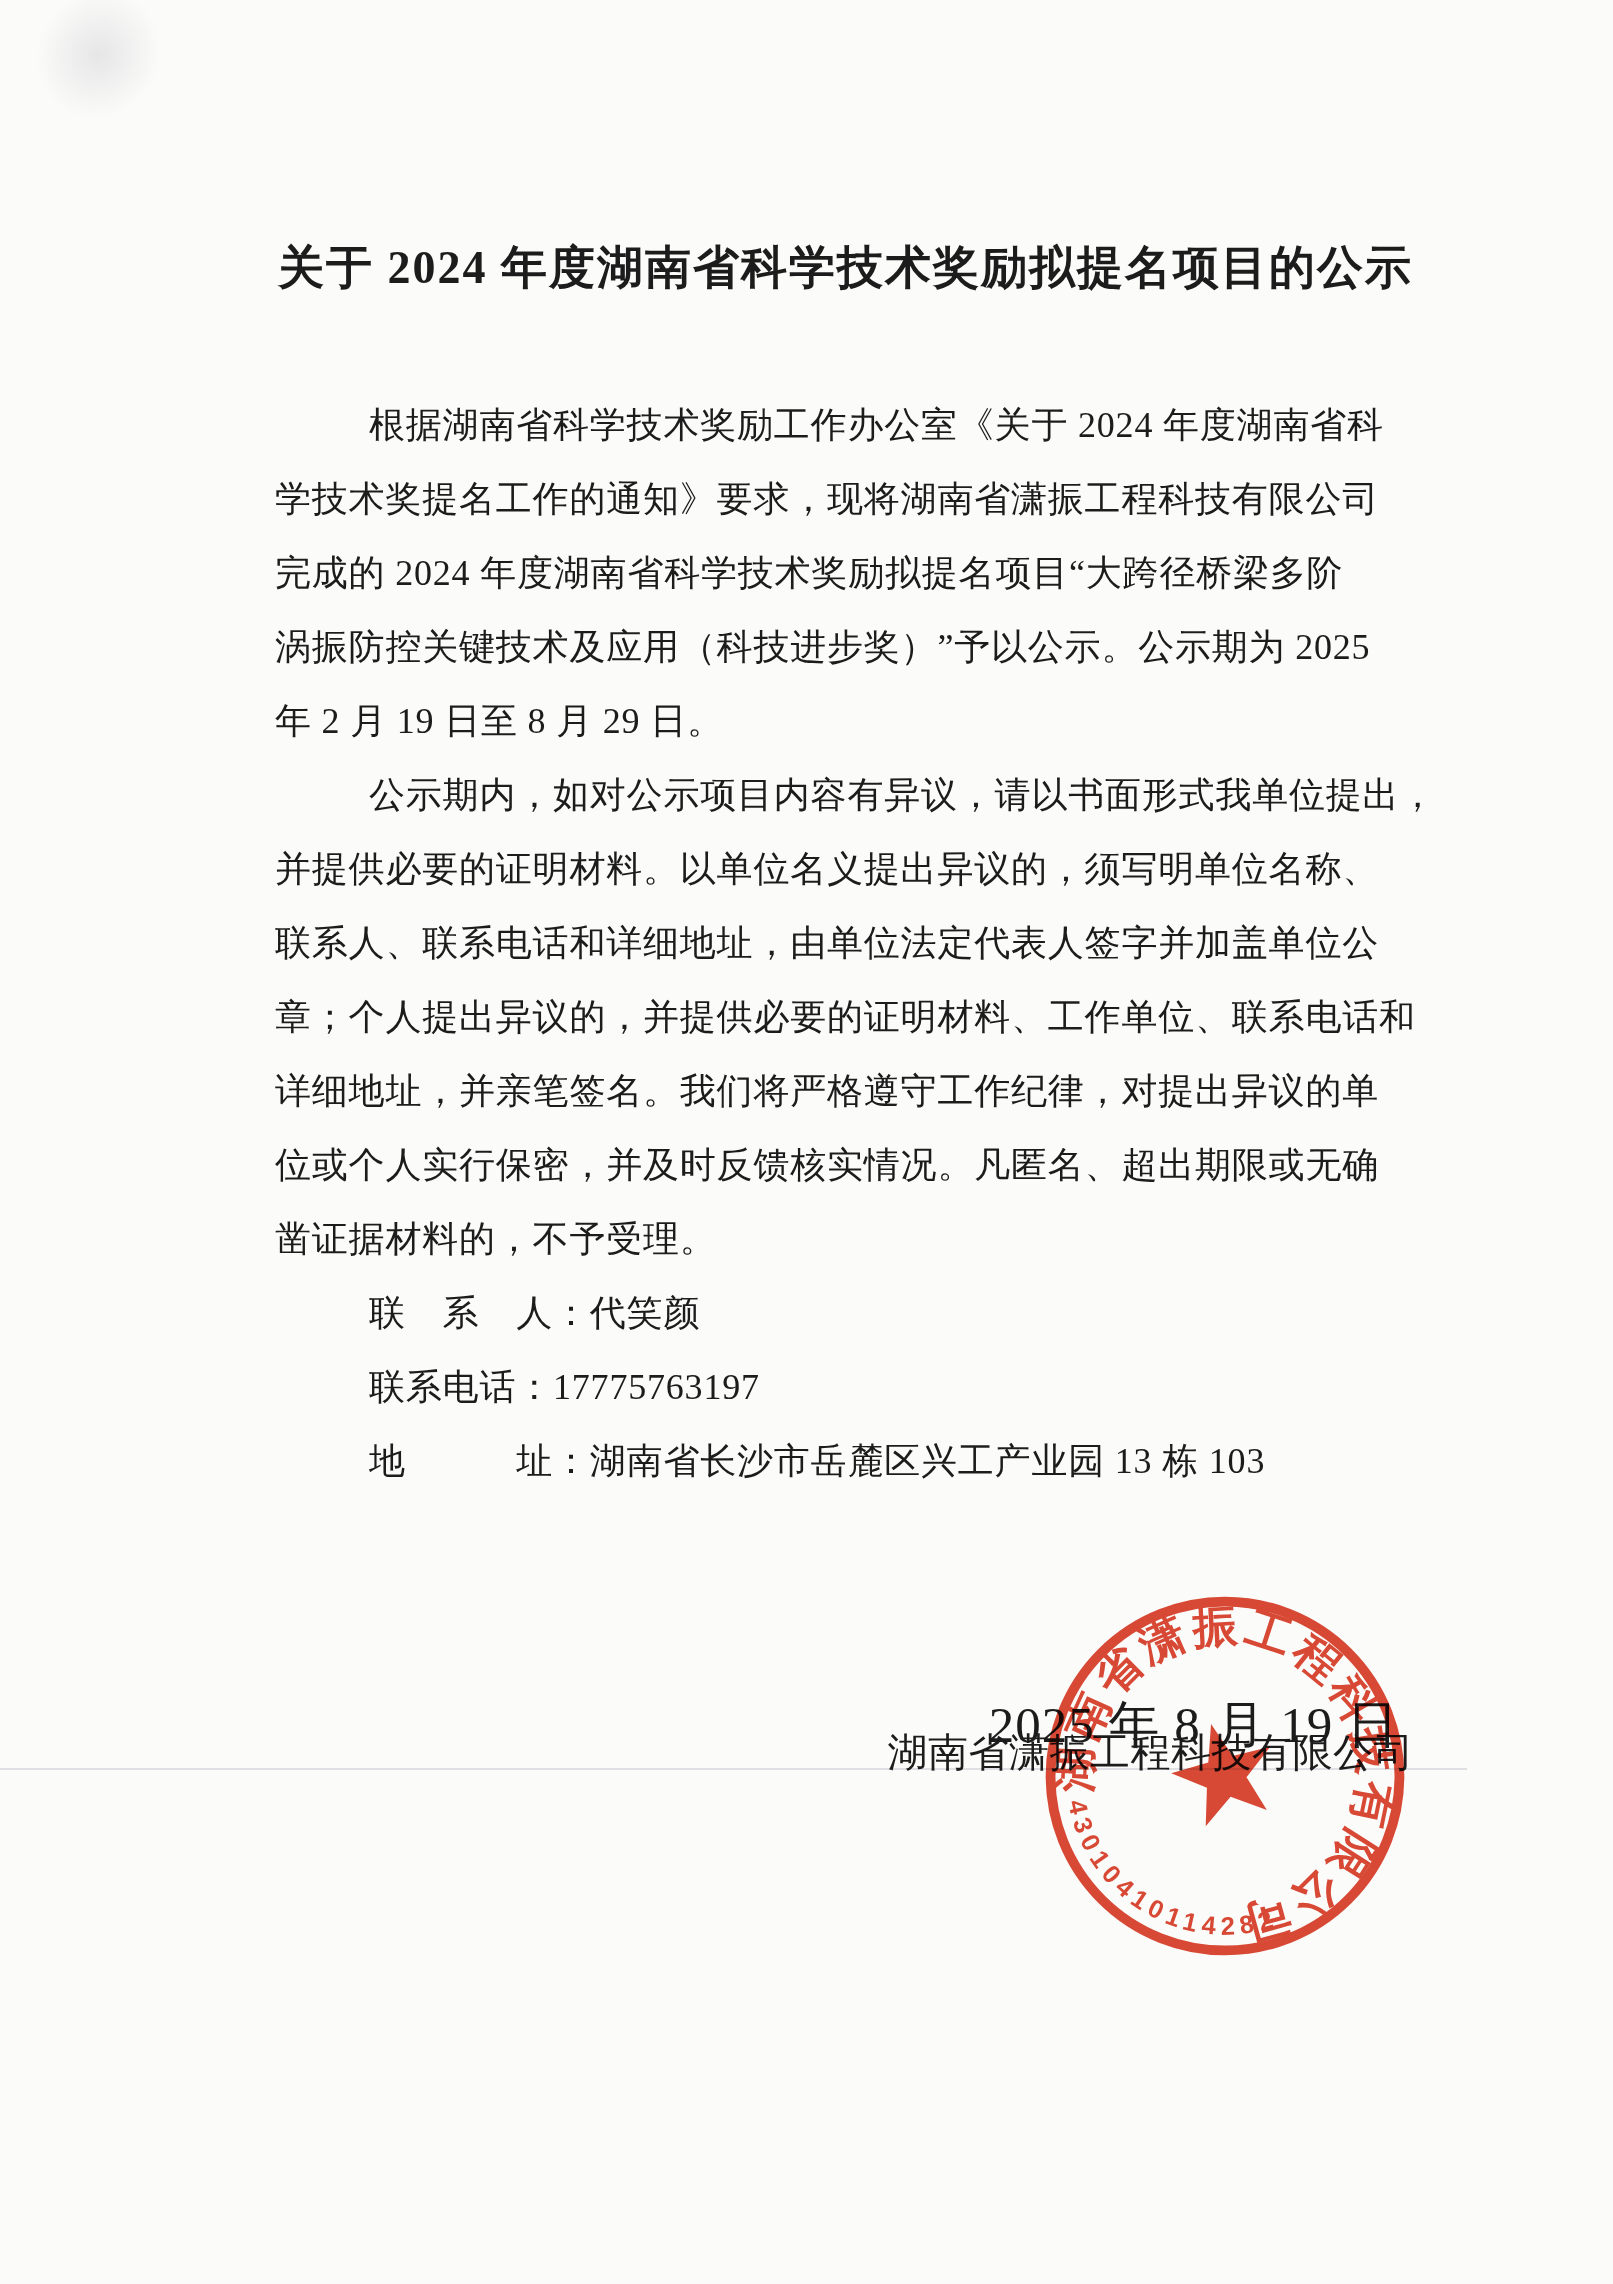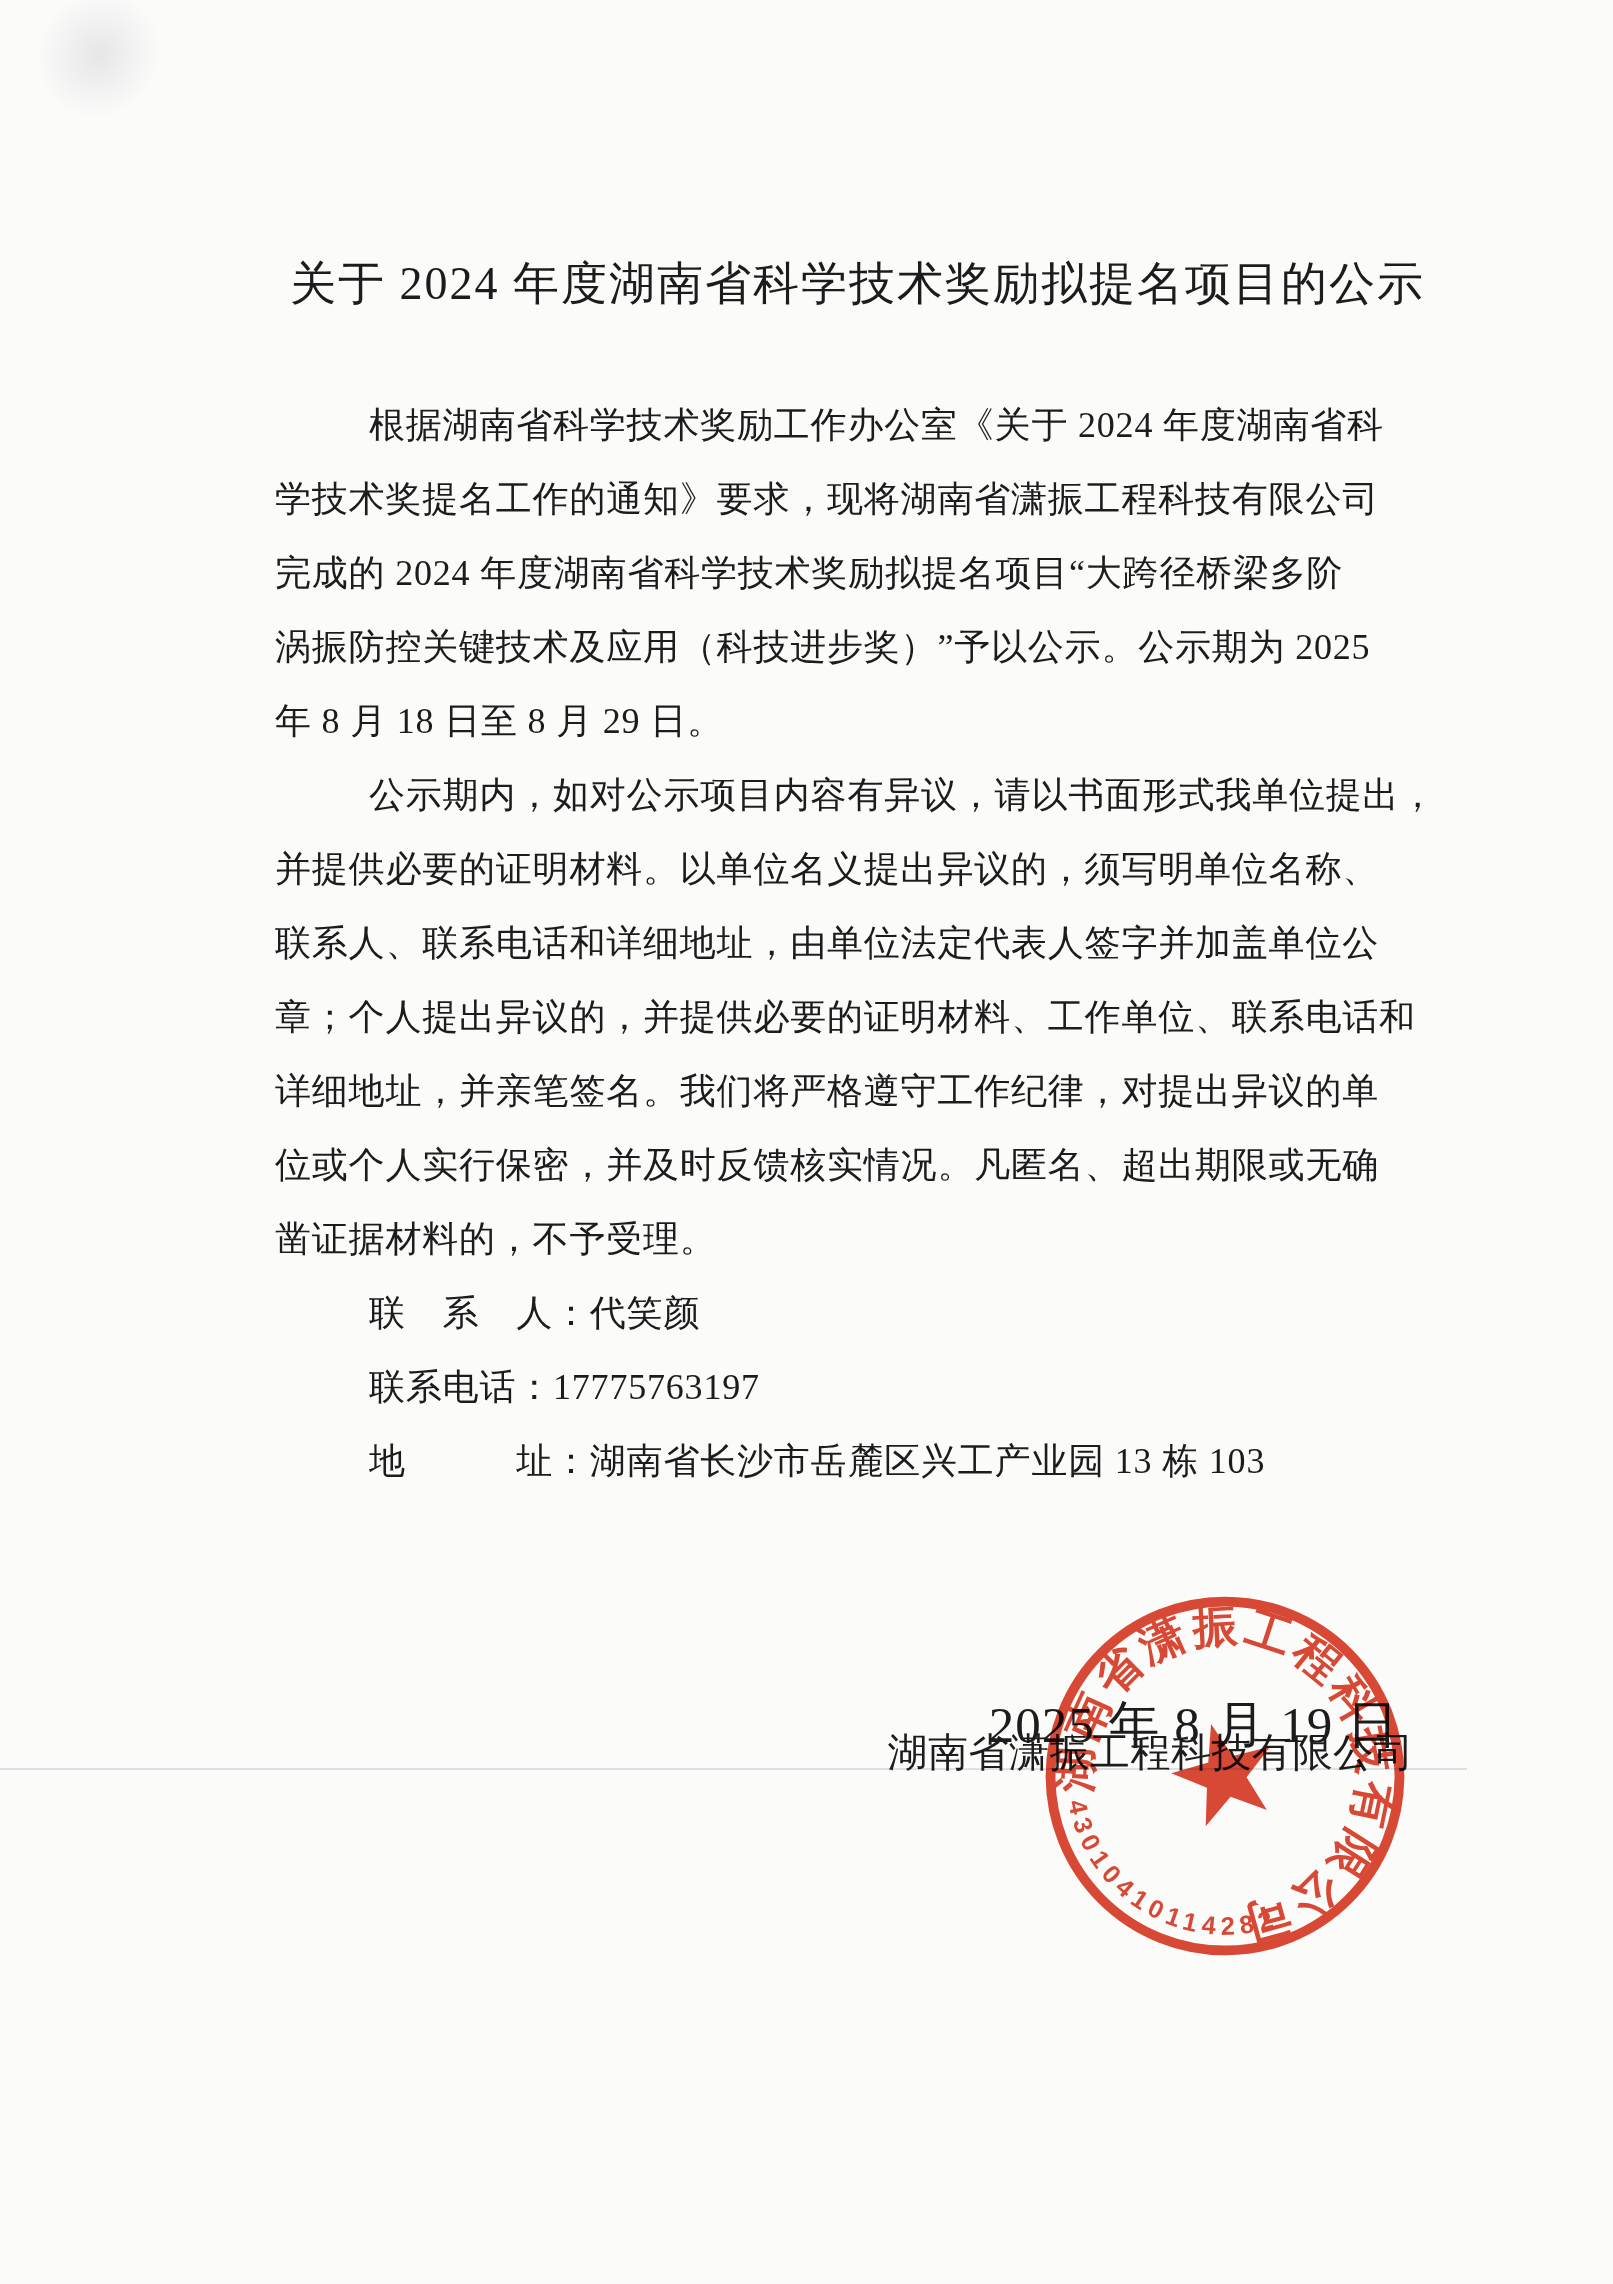--- a/index.html
+++ b/index.html
@@ -12,22 +12,22 @@
     color:#1c1c1c;
     overflow:hidden;
   }
   .smudge {
     position:absolute; left:35px; top:-13.7px; width:127px; height:137px;
     background:radial-gradient(ellipse at center, rgba(120,120,128,.16), rgba(120,120,128,0) 68%);
     transform:rotate(35deg);
   }
   .title {
     position:absolute; top:245px; left:274px; width:1143px;
-    margin:16px; text-align:left; white-space:nowrap;
-    font-size:46px; line-height:46px; font-weight:normal; letter-spacing:2px;
+    margin:0; text-align:center; white-space:nowrap;
+    font-size:46px; line-height:46px; font-weight:bold; letter-spacing:2px;
   }
   .body-lines {
     position:absolute; left:275px; top:388px; width:1143px;
     font-size:36px; letter-spacing:0.8px;
   }
   .body-lines .line { height:74px; line-height:74px; white-space:pre; }
   .body-lines .line.indent { padding-left:94px; }
   .bold { font-weight:normal; }
   .scan-line {
     position:absolute; left:0; top:1768px; width:1467px; height:2px;
@@ -61,21 +61,21 @@
 
   <div class="smudge"></div>
 
   <h1 class="title">关于 2024 年度湖南省科学技术奖励拟提名项目的公示</h1>
 
   <div class="body-lines">
       <div class="line indent"><span class="">根据湖南省科学技术奖励工作办公室《关于 2024 年度湖南省科</span></div>
       <div class="line"><span class="">学技术奖提名工作的通知》要求，现将湖南省潇振工程科技有限公司</span></div>
       <div class="line"><span class="">完成的 2024 年度湖南省科学技术奖励拟提名项目</span><span class="bold">“大跨径桥梁多阶</span></div>
       <div class="line"><span class="bold">涡振防控关键技术及应用（科技进步奖）”</span><span class="">予以公示。公示期为 2025</span></div>
-      <div class="line"><span class="">年 8 月 18 日至 8 月 29 日。</span></div>
+      <div class="line"><span class="">年 2 月 19 日至 8 月 29 日。</span></div>
       <div class="line indent"><span class="">公示期内，如对公示项目内容有异议，请以书面形式我单位提出，</span></div>
       <div class="line"><span class="">并提供必要的证明材料。以单位名义提出异议的，须写明单位名称、</span></div>
       <div class="line"><span class="">联系人、联系电话和详细地址，由单位法定代表人签字并加盖单位公</span></div>
       <div class="line"><span class="">章；个人提出异议的，并提供必要的证明材料、工作单位、联系电话和</span></div>
       <div class="line"><span class="">详细地址，并亲笔签名。我们将严格遵守工作纪律，对提出异议的单</span></div>
       <div class="line"><span class="">位或个人实行保密，并及时反馈核实情况。凡匿名、超出期限或无确</span></div>
       <div class="line"><span class="">凿证据材料的，不予受理。</span></div>
       <div class="line indent"><span class="">联　系　人：代笑颜</span></div>
       <div class="line indent"><span class="">联系电话：17775763197</span></div>
       <div class="line indent"><span class="">地　　　址：湖南省长沙市岳麓区兴工产业园 13 栋 103</span></div>

